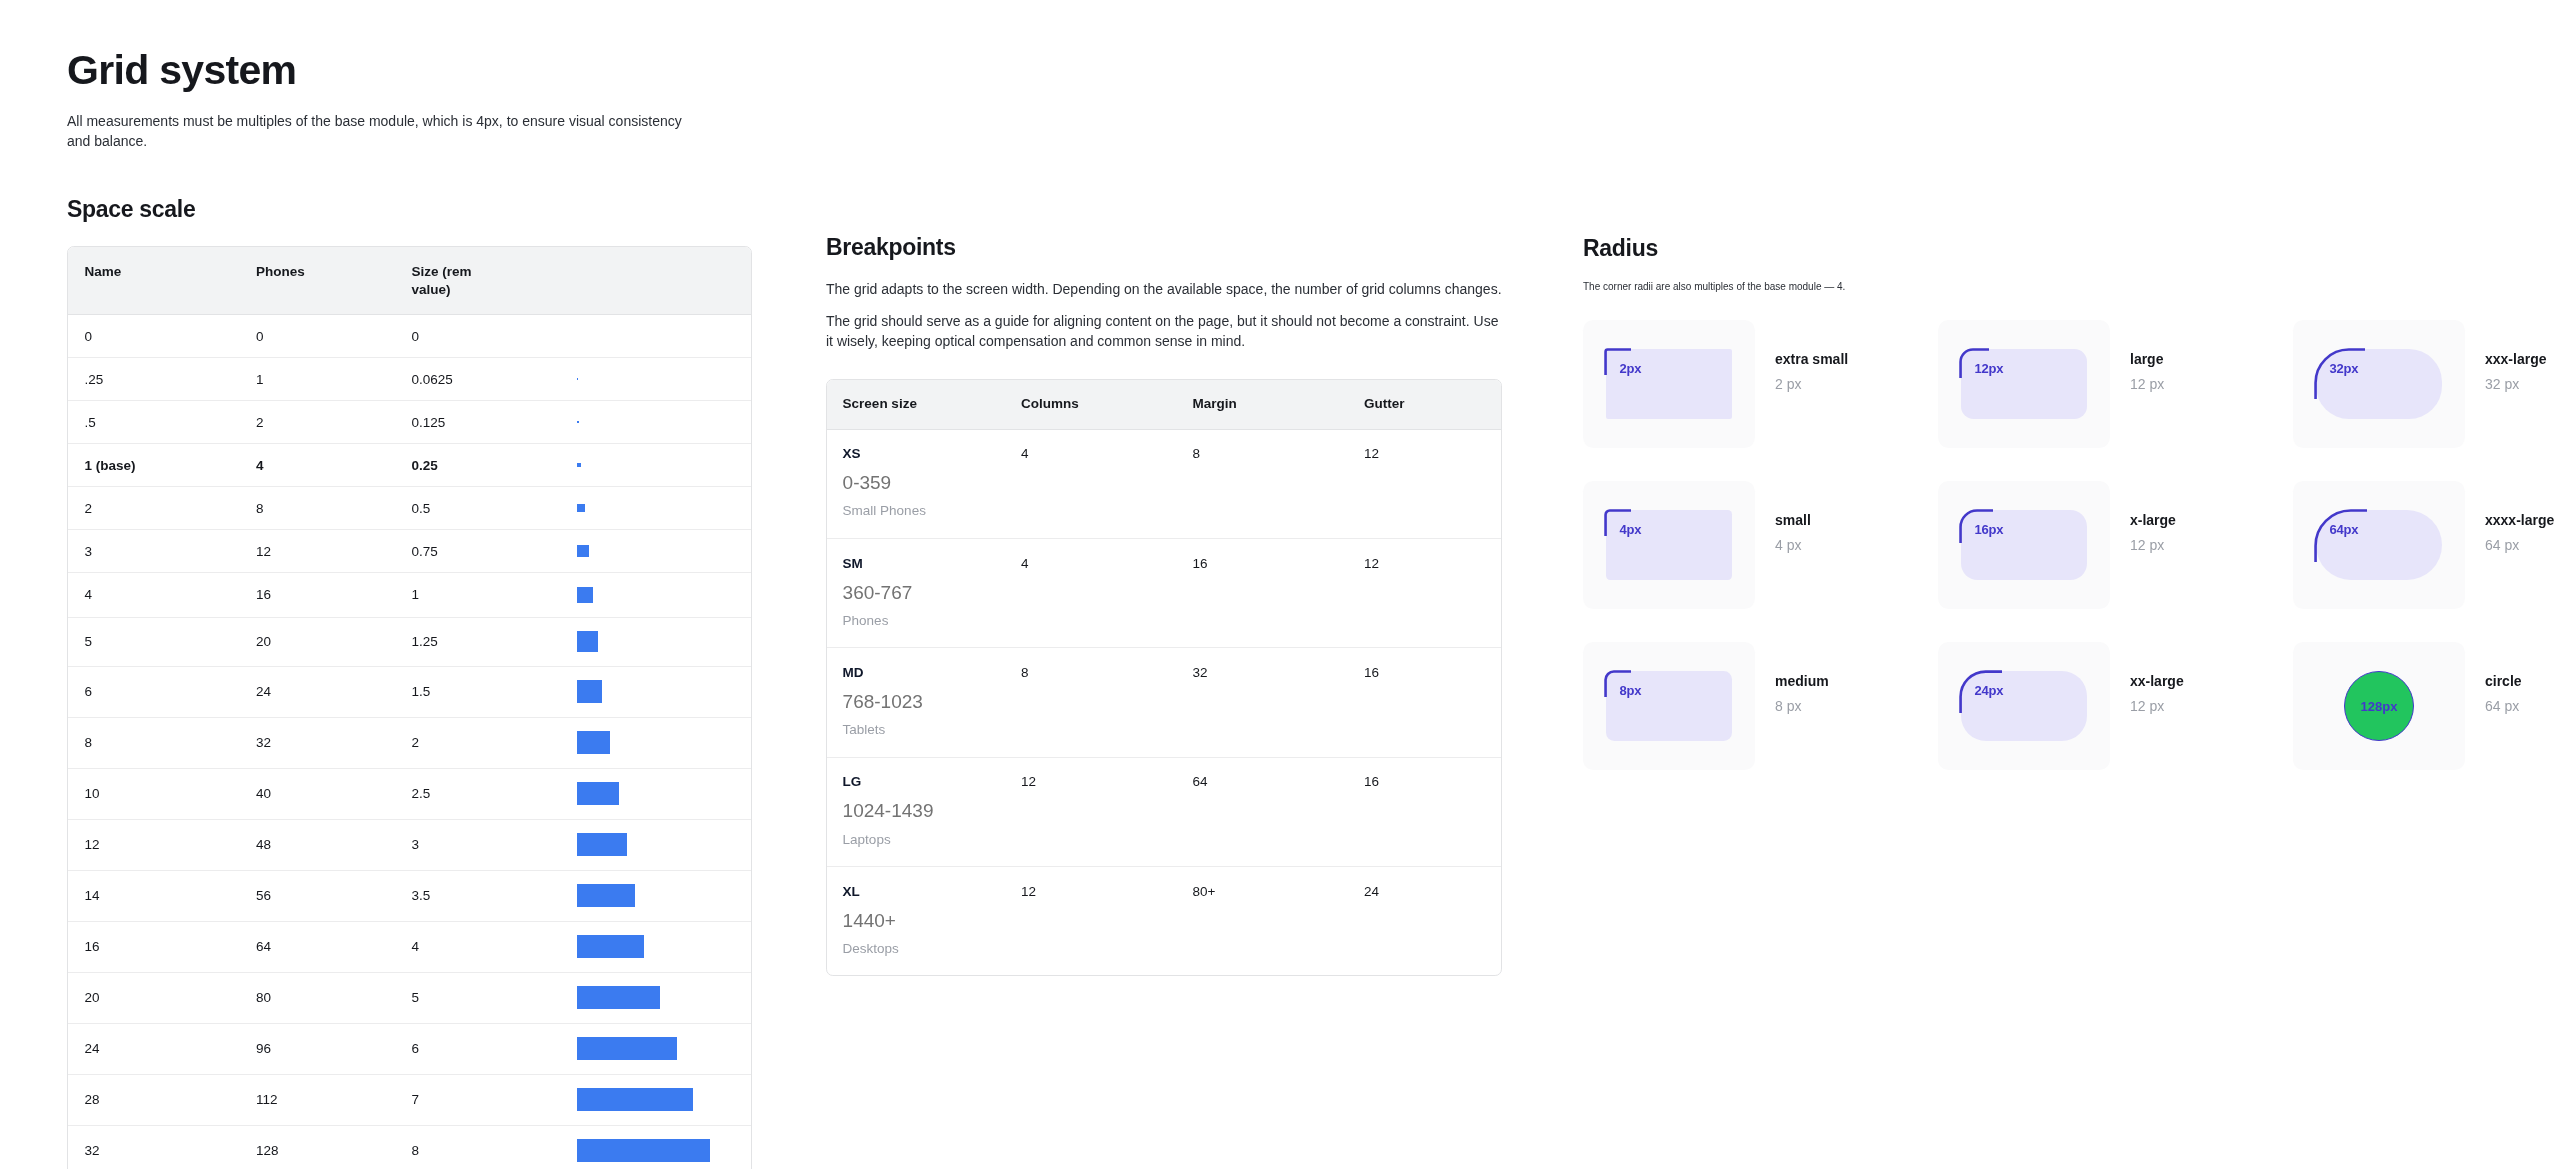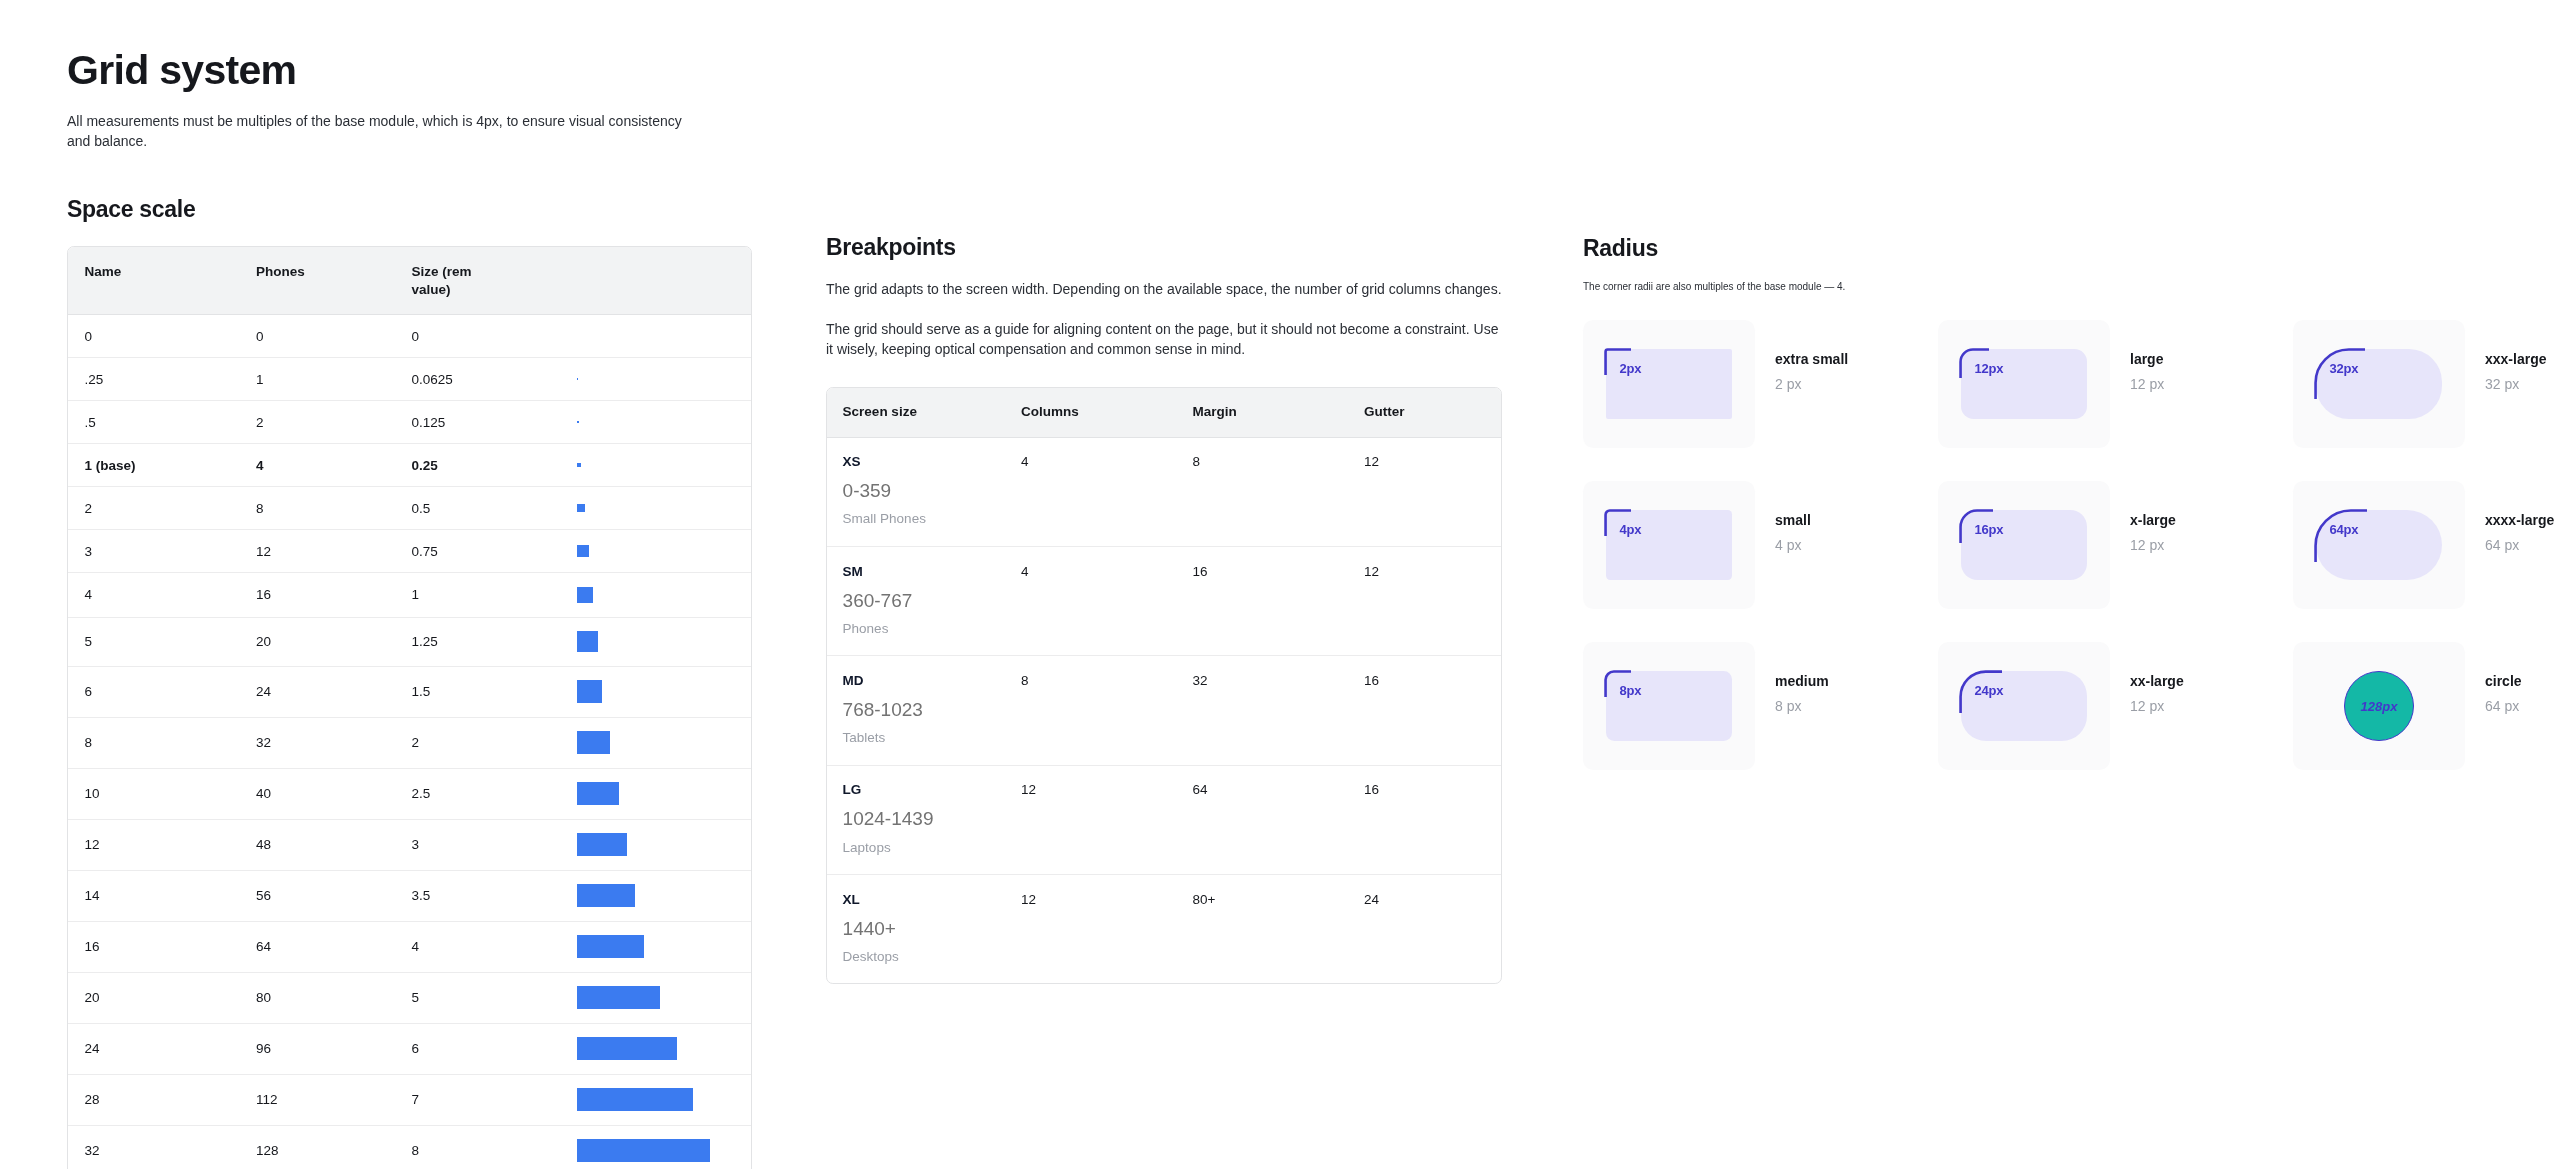--- a/index.html
+++ b/index.html
@@ -79,21 +79,21 @@
 
   
   .col-mid { position: absolute; left: 826px; top: 234px; width: 676px; }
   .bp-desc {
     margin-top: 17.7px;
     font-size: 14px;
     line-height: 1.45;
     color: #2b2f36;
     max-width: 676px;
   }
-  .bp-desc + .bp-desc { margin-top: 20px; }
+  .bp-desc + .bp-desc { margin-top: 12px; }
 
   .tbl-bp { margin-top: 27px; width: 676px; }
   .tbl-bp th { padding: 15.6px 0 15.6px 15.6px; }
   .tbl-bp tbody td {
     padding: 16.6px 0 17.7px 15.6px;
     vertical-align: top;
     height: auto;
   }
   .bp-c1 { width: 179px; }
   .bp-c2 { width: 172px; }
@@ -134,25 +134,24 @@
   }
   .swatch-wrap { position: relative; width: 126px; height: 70px; }
   .swatch {
     position: absolute;
     inset: 0;
     background: #e7e5fa;
   }
   .swatch-circle {
     width: 70px; height: 70px;
     border-radius: 50%;
-    background: #14b8a6;
+    background: #22c55e;
     border: 1.6px solid #4338ca;
     margin: 0 auto;
     position: relative;
-    font-style: italic;
   }
   .corner {
     position: absolute;
     left: -1.6px;
     top: -1.6px;
     pointer-events: none;
   }
   .swatch-label {
     position: absolute;
     left: 13.5px;

